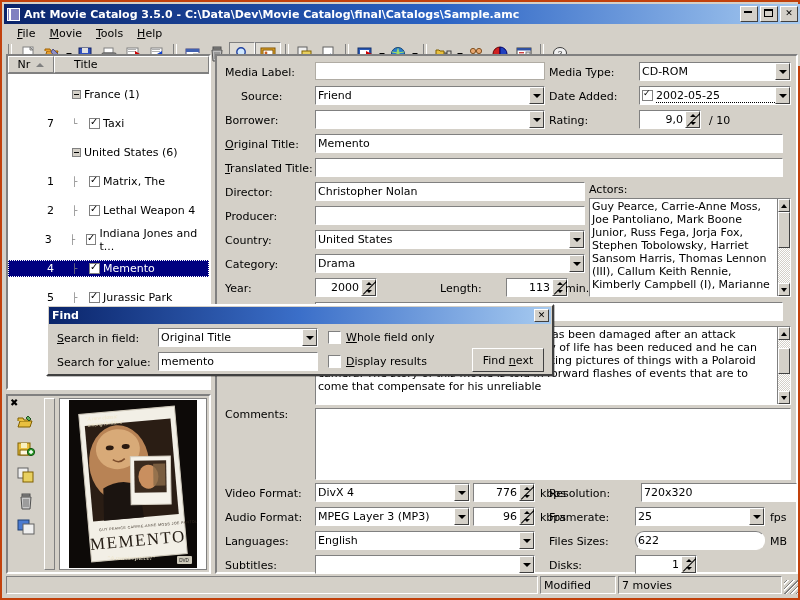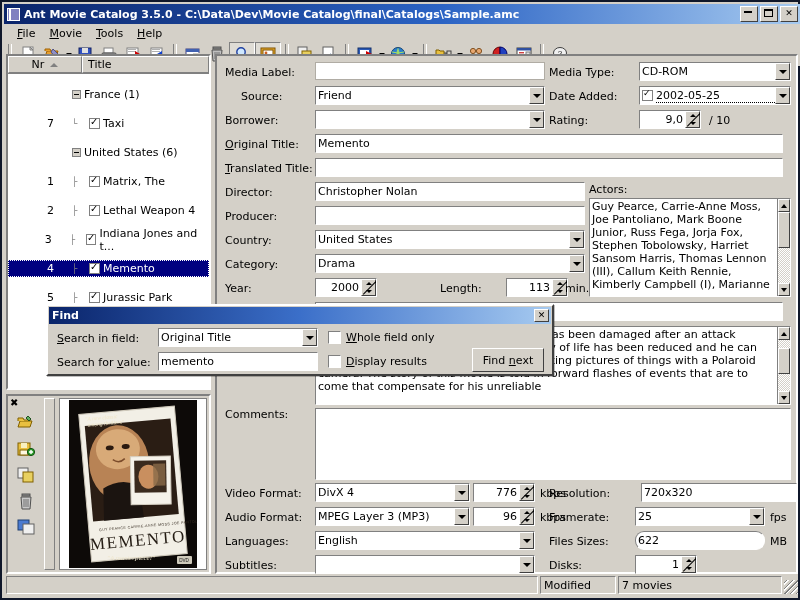--- a/index.html
+++ b/index.html
@@ -6,21 +6,21 @@
   body{
     width:800px;height:600px;overflow:hidden;
     font-family:"DejaVu Sans","Liberation Sans",sans-serif;
     font-size:11px;
     background:#d4d0c8;
     -webkit-font-smoothing:none;
   }
   .win{
     position:absolute;left:0;top:0;width:800px;height:600px;
     background:#d4d0c8;
-    border:2px solid #0f172a;
+    border:2px solid #c2410c;
     box-sizing:border-box;
   }
   
   .titlebar{
     position:absolute;left:2px;top:2px;width:796px;height:20px;
     background:linear-gradient(to right,#0a246a 0%,#2b63c4 55%,#a6caf0 100%);
     display:flex;align-items:center;
   }
   .title-ico{
     width:13px;height:13px;margin-left:3px;margin-right:4px;
@@ -68,23 +68,23 @@
   .listpane{
     position:absolute;left:4px;top:52px;width:205px;height:336px;
     background:#fff;border:2px solid;border-color:#808080 #ffffff #ffffff #808080;
     box-sizing:border-box;overflow:hidden;
   }
   .lhdr{height:17px;display:flex;background:#d4d0c8;border-bottom:1px solid #808080;}
   .lhcell{
     height:17px;background:#d4d0c8;
     border-top:1px solid #fff;border-left:1px solid #fff;
     border-right:1px solid #808080;border-bottom:1px solid #808080;
-    box-sizing:border-box;display:flex;align-items:center;padding-left:5px;font-size:11px;
-  }
-  .lhcell.nr{width:74px;justify-content:center;position:relative;padding-left:0;}
+    box-sizing:border-box;display:flex;align-items:center;padding-left:19px;font-size:11px;
+  }
+  .lhcell.nr{width:46px;justify-content:center;position:relative;padding-left:0;}
   .sortarrow{margin-left:6px;width:0;height:0;border-left:4px solid transparent;border-right:4px solid transparent;border-bottom:4px solid #808080;}
   .lhcell.title{flex:1;}
   .lrow{height:17px;display:flex;align-items:center;font-size:11px;margin-top:12px;}
   .lrow.sel{background:#000080;color:#fff;outline:1px dotted #fff;outline-offset:-1px;}
   .lnr{width:56px;text-align:right;padding-right:10px;box-sizing:border-box;}
   .lbody{padding-left:0px;display:flex;align-items:center;gap:3px;}
   .gmark{display:inline-block;width:9px;height:9px;border:1px solid #808080;background:#d4d0c8;position:relative;box-sizing:border-box;margin-left:8px;}
   .gmark:after{content:"";position:absolute;left:1px;top:3px;width:5px;height:1px;background:#000;}
   .tline{display:inline-block;width:14px;color:#808080;font-size:9px;letter-spacing:-1px;margin-left:8px;}
   .cbx{display:inline-block;width:11px;height:11px;border:1px solid #808080;background:#fff;position:relative;box-sizing:border-box;}

